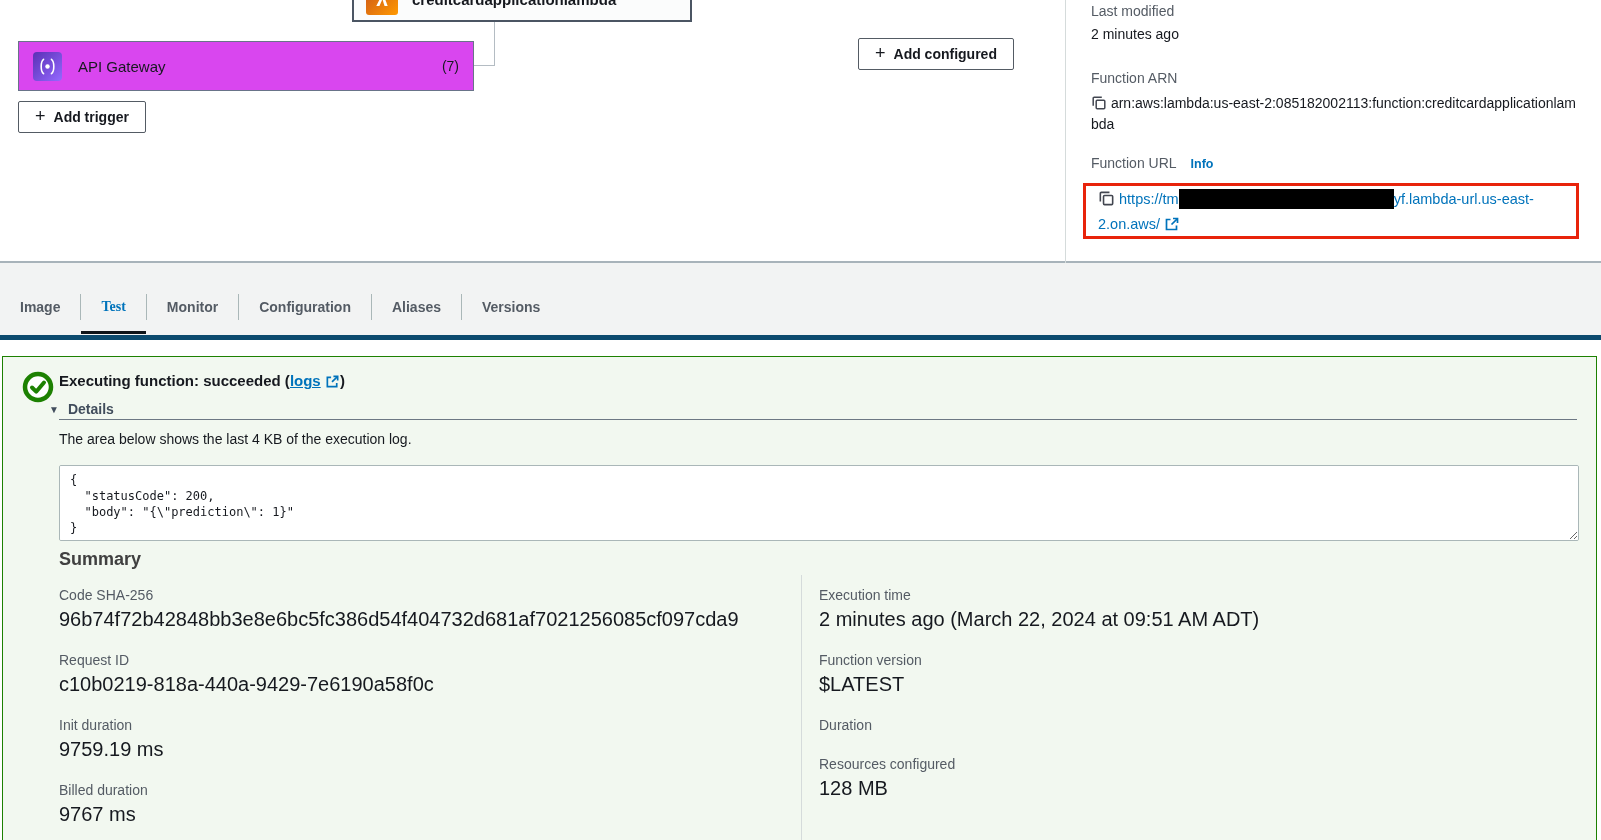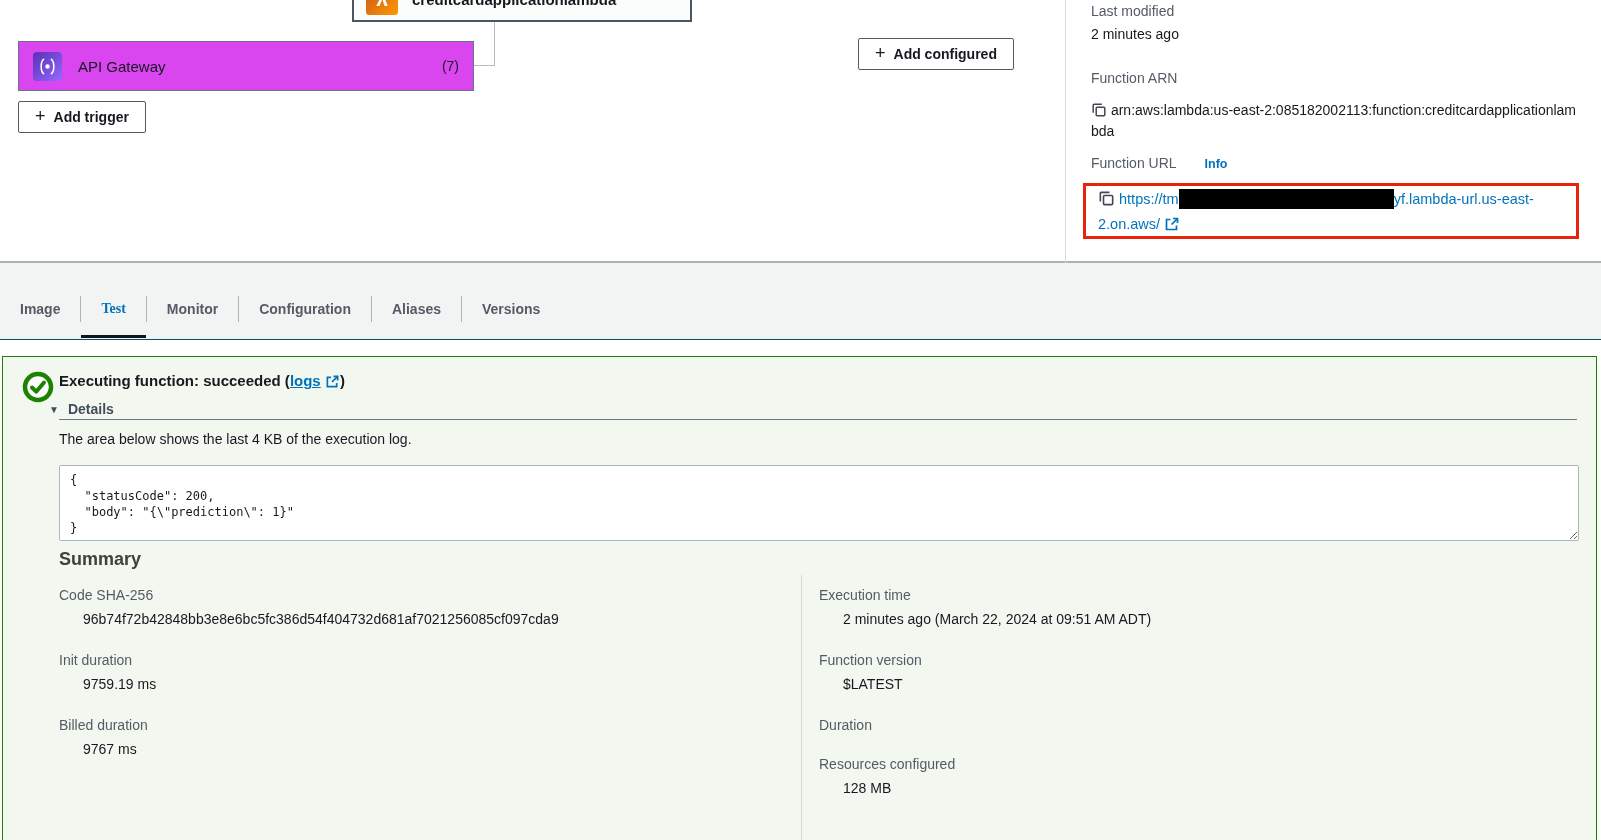--- a/index.html
+++ b/index.html
@@ -49,40 +49,40 @@
   .btn-add-trigger { left:18px; top:101px; }
   .btn-add-destination { left:858px; top:38px; }
   
   .details-panel {
     position:absolute; left:1065px; top:0; width:536px; height:330px;
     border-left:1px solid #d5dbdb;
   }
   .field-label { color:#545b64; font-size:14px; }
   .pos { position:absolute; }
   .arn-block {
-    position:absolute; left:25px; top:100px; width:486px;
+    position:absolute; left:25px; top:93px; width:486px;
     font-size:14px; line-height:21px; color:#16191f; word-break:break-all;
   }
   .icon-svg { vertical-align:-3px; }
-  .url-row { position:absolute; left:25px; top:155px; display:flex; align-items:baseline; gap:28px; }
+  .url-row { position:absolute; left:25px; top:155px; display:flex; align-items:baseline; gap:14px; }
   .info-link { color:#0073bb; font-weight:700; font-size:12.5px; text-decoration:none; cursor:pointer; }
   .url-redbox {
     position:absolute; left:17px; top:183px; width:496px; height:56px;
     border:3px solid #e8230b; padding:1px 12px;
     font-size:14.5px; line-height:25px; color:#0073bb;
   }
   .url-redbox a { color:#0073bb; text-decoration:none; cursor:pointer; }
   .redaction-bar {
     display:inline-block; width:215px; height:20px; background:#000;
     vertical-align:-5px;
   }
   
   .tabstrip {
     position:absolute; left:0; top:263px; width:1601px; height:77px;
-    background:#f2f3f3; border-bottom:1px solid #0c4a6e;
+    background:#f2f3f3; border-bottom:5px solid #0c4a6e;
     display:flex; align-items:center; padding:16px 0 0 20px;
   }
   .tab {
     position:relative; height:100%; display:flex; align-items:center;
     padding:0 20px; font-size:14px; font-weight:700; color:#545b64; cursor:pointer;
   }
   .tab:first-child { padding-left:0; }
   .tab.active { color:#0073bb;font-family:Liberation Serif, serif; }
   .tab.active::after {
     content:""; position:absolute; left:0; right:0; bottom:1px; height:3px; background:#0f1419;
@@ -111,21 +111,21 @@
     font-family:"DejaVu Sans Mono", monospace; font-size:12px; line-height:16px;
     color:#16191f; padding:6px 10px; resize:both; outline:none;
   }
   .summary-heading { position:absolute; left:56px; top:192px; font-size:18px; font-weight:700; color:#404040; }
   .summary-divider { position:absolute; left:798px; top:218px; width:1px; height:301px; background:#d5dbdb; }
   .summary-col { position:absolute; top:229px; width:620px; }
   .col-left { left:56px; }
   .col-right { left:816px; }
   .pair { margin-bottom:21px; }
   .pair .p-label { font-size:14px; color:#545b64; line-height:18px; margin-bottom:5px; }
-  .pair .p-value { font-size:14px; color:#16191f; line-height:21px;margin-left:24px; }
+  .pair .p-value { font-size:20px; color:#16191f; line-height:21px; }
 </style>
 </head>
 <body>
 
 <div class="page">
 
   <div class="overview-card">
 
     <div class="lambda-node">
       <div class="lambda-icon">λ</div>
@@ -236,20 +236,24 @@
     <div class="summary-heading">Summary</div>
 
     <div class="summary-divider"></div>
 
     <div class="summary-col col-left">
       <div class="pair">
         <div class="p-label">Code SHA-256</div>
         <div class="p-value">96b74f72b42848bb3e8e6bc5fc386d54f404732d681af7021256085cf097cda9</div>
       </div>
       <div class="pair">
+        <div class="p-label">Request ID</div>
+        <div class="p-value">c10b0219-818a-440a-9429-7e6190a58f0c</div>
+      </div>
+      <div class="pair">
         <div class="p-label">Init duration</div>
         <div class="p-value">9759.19 ms</div>
       </div>
       <div class="pair">
         <div class="p-label">Billed duration</div>
         <div class="p-value">9767 ms</div>
       </div>
     </div>
 
     <div class="summary-col col-right">

